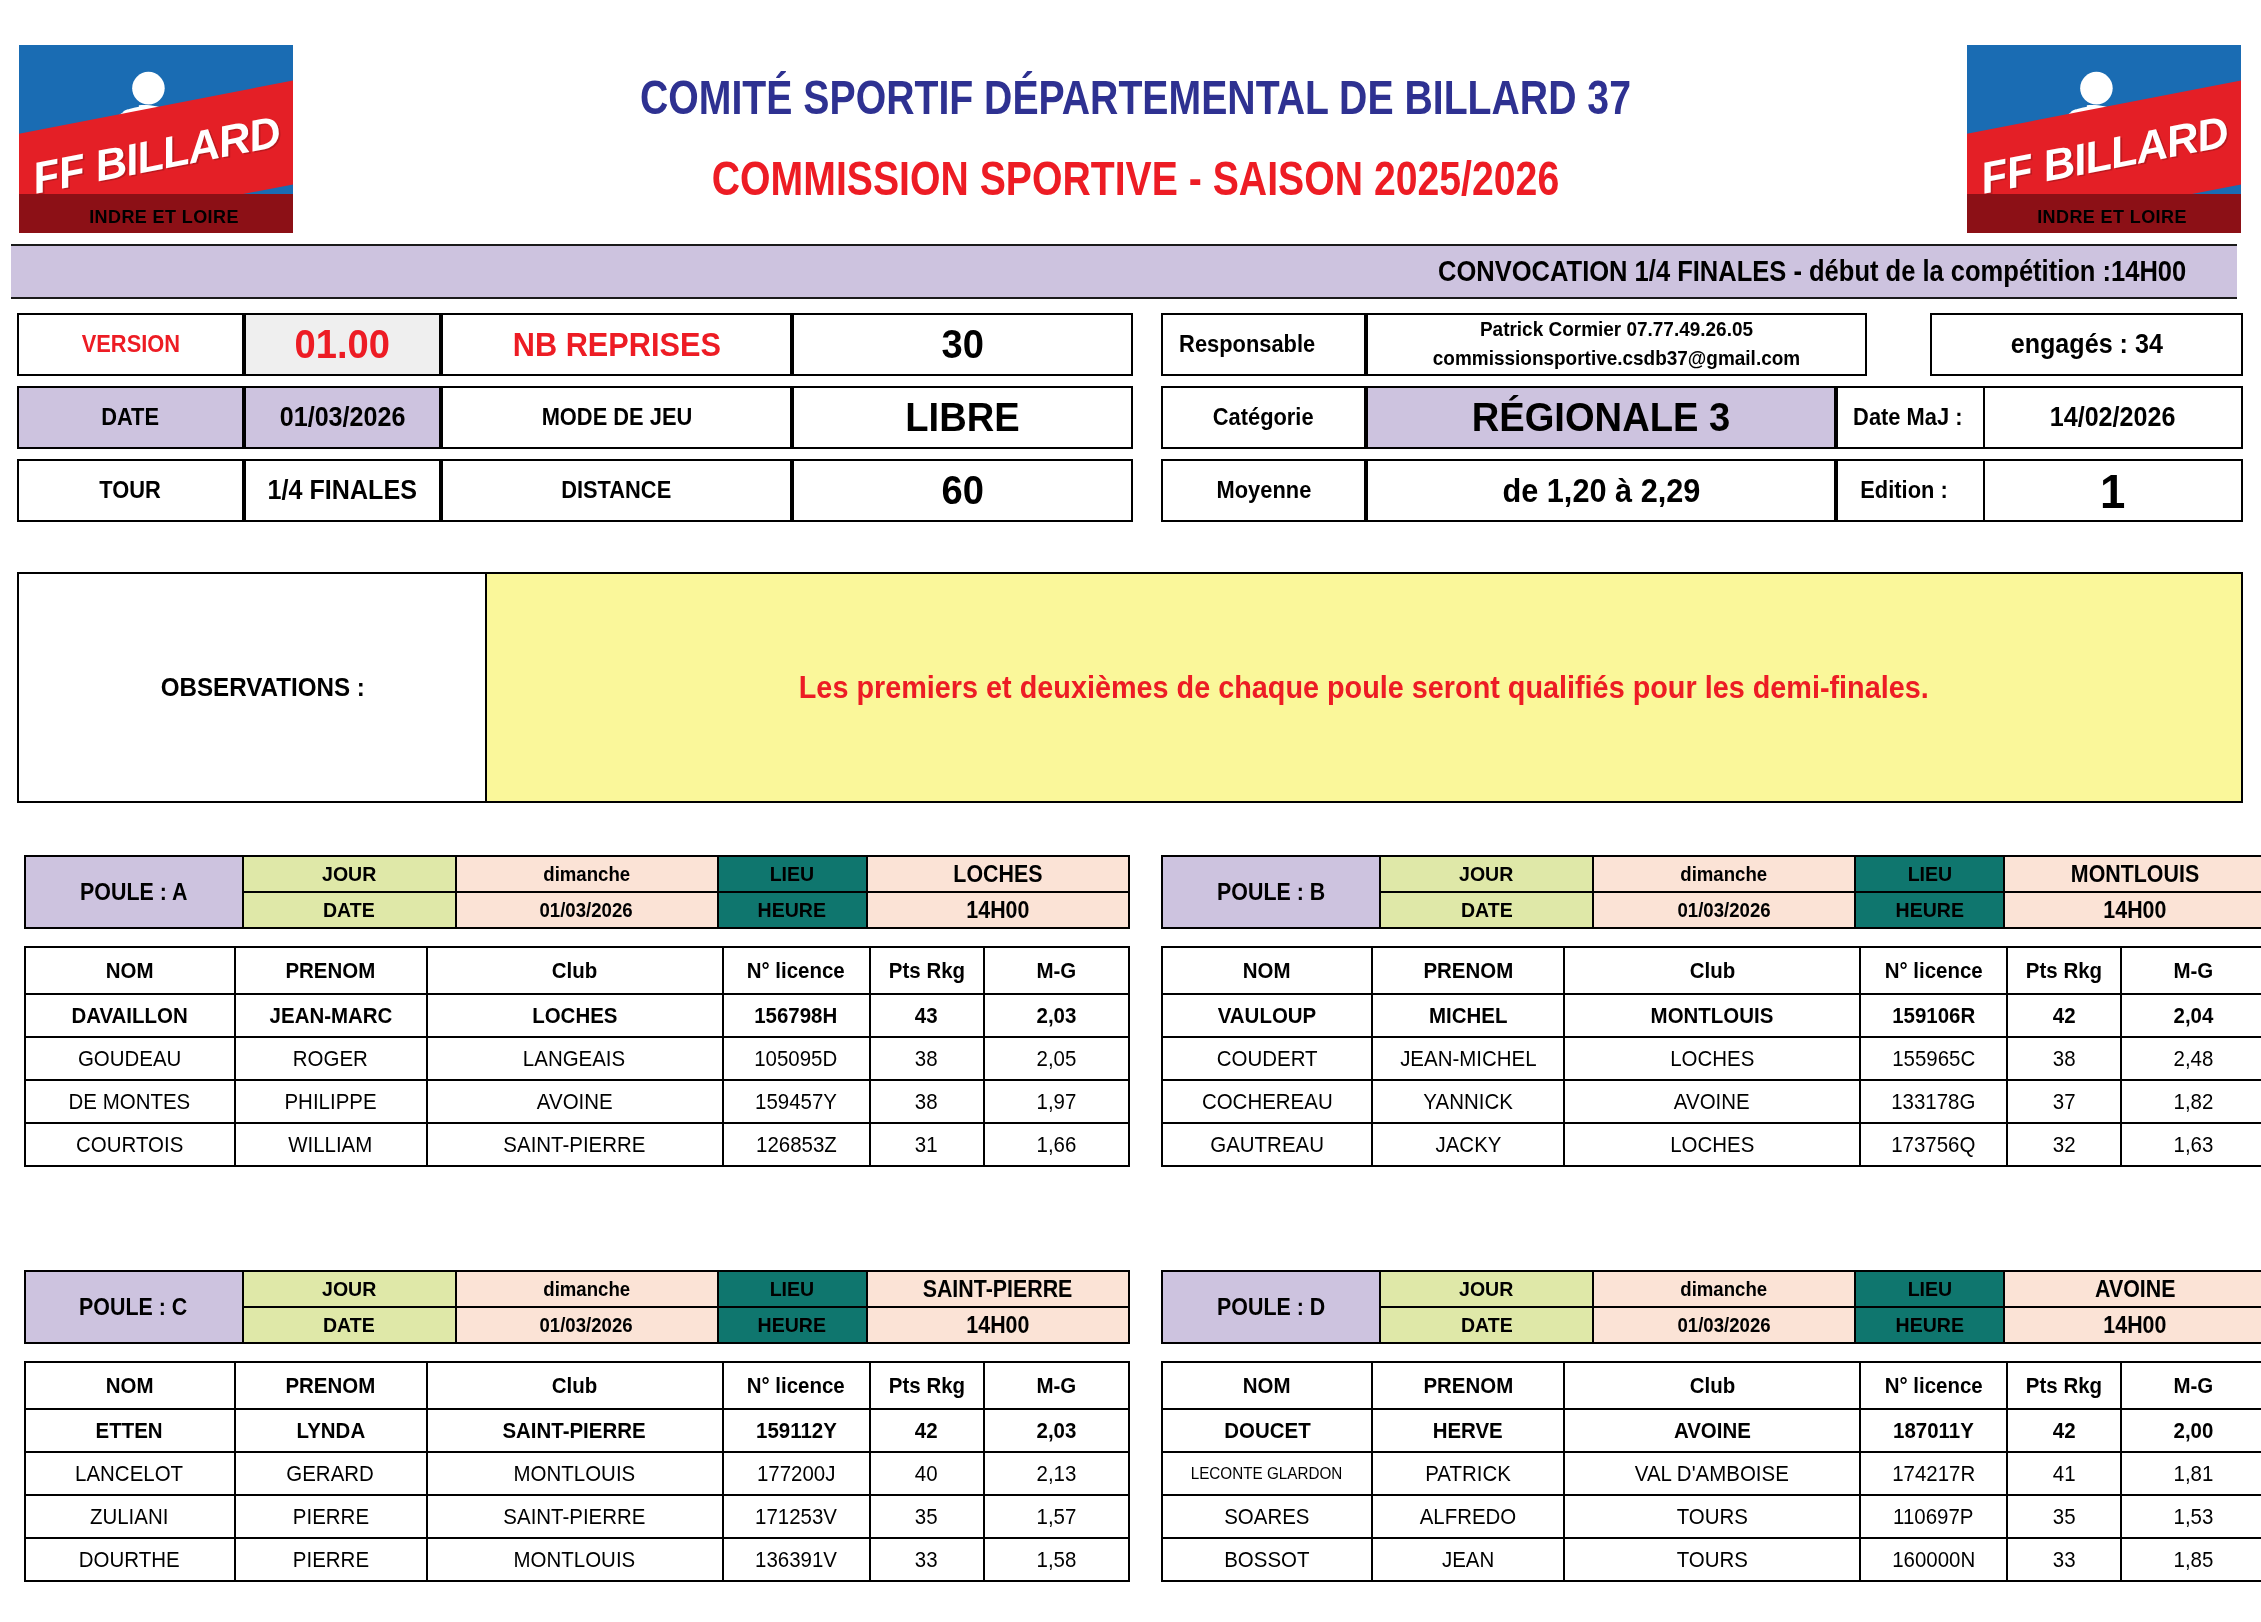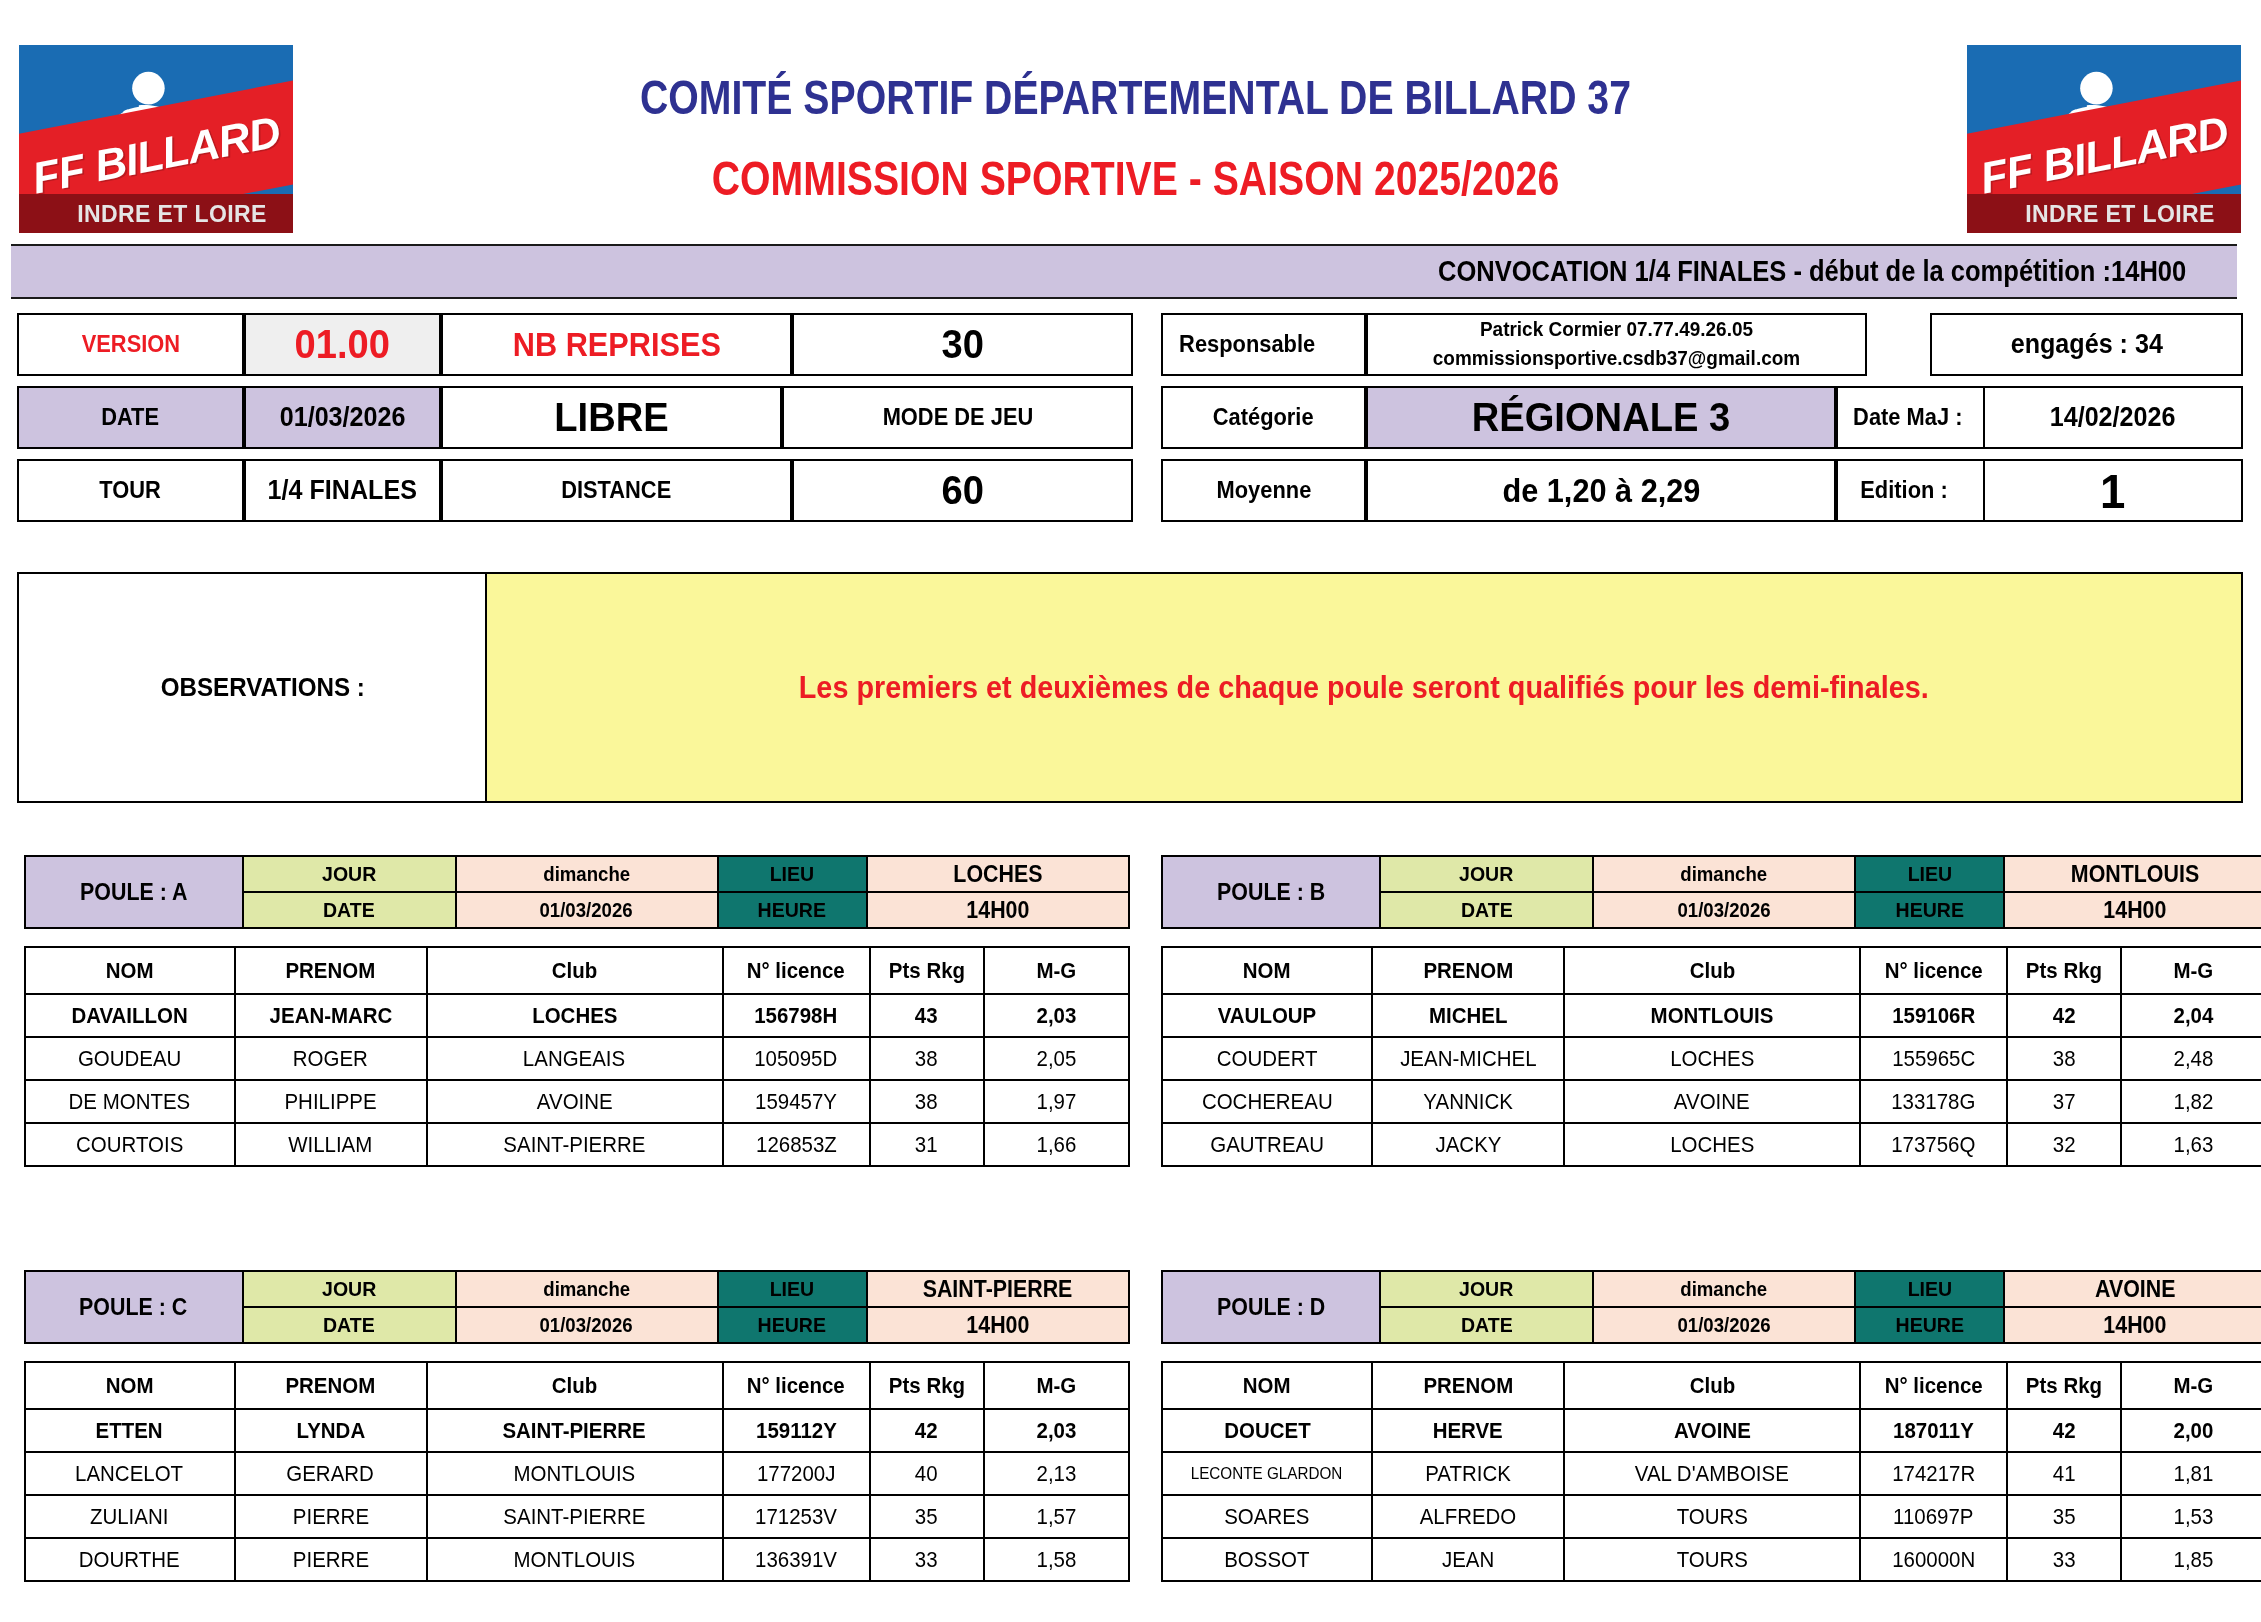--- a/index.html
+++ b/index.html
@@ -52,25 +52,25 @@
     font-family: "Liberation Sans", sans-serif;
     font-weight: bold;
     font-style: italic;
     font-size: 44px;
     letter-spacing: -0.8px;
     transform: rotate(-11deg);
     text-shadow: 1.6px 1.6px 0 rgba(0,0,0,0.18);
   }
   .logo-indre {
     position: absolute;
-    left: 16px; bottom: 2.5%; width: 100%;
+    left: 8px; bottom: 2.5%; width: 100%;
     text-align: center;
-    color: #e5e5e5;
+    color: #000000;
     font-weight: bold;
-    font-size: 23px;
+    font-size: 18px;
     letter-spacing: 0.4px;
   }
 
   
   .title1, .title2 {
     position: absolute;
     left: 329px;
     width: 1613px;
     text-align: center;
     font-family: "Liberation Sans", sans-serif;
@@ -306,25 +306,25 @@
     </div>
 
     <div class="irow">
       <div class="ileft">
         <div class="cell lav" style="width:227px">
           <span class="f-label">DATE</span>
         </div>
         <div class="cell lav" style="width:197px">
           <span class="f-val">01/03/2026</span>
         </div>
+        <div class="cell" style="width:351px">
+          <span class="f-label">MODE DE JEU</span>
+        </div>
         <div class="cell" style="flex:1">
           <span class="f-huge">LIBRE</span>
-        </div>
-        <div class="cell" style="width:351px">
-          <span class="f-label">MODE DE JEU</span>
         </div>
       </div>
       <div class="igap"></div>
       <div class="iright">
         <div class="cell" style="width:205px">
           <span class="f-label">Catégorie</span>
         </div>
         <div class="cell lav" style="width:470px">
           <span class="f-huge">RÉGIONALE 3</span>
         </div>

